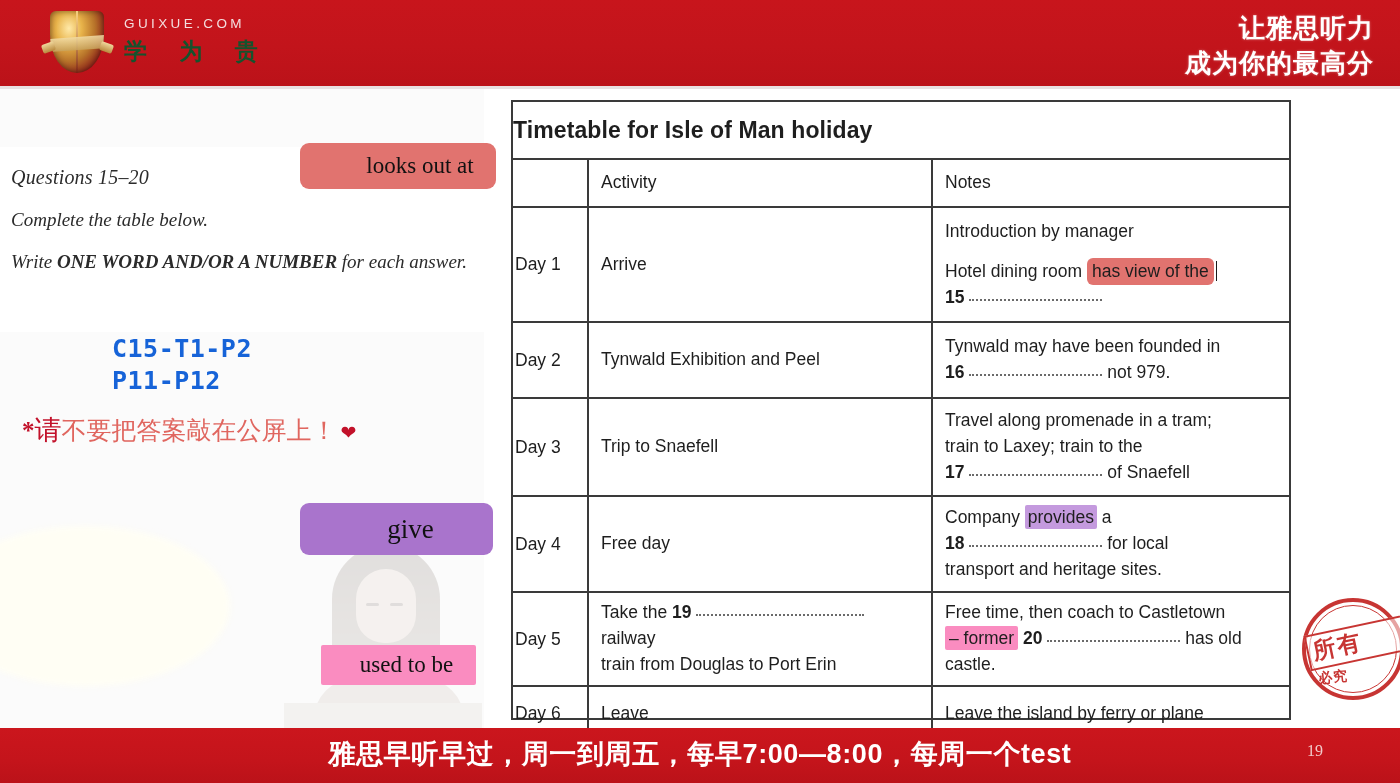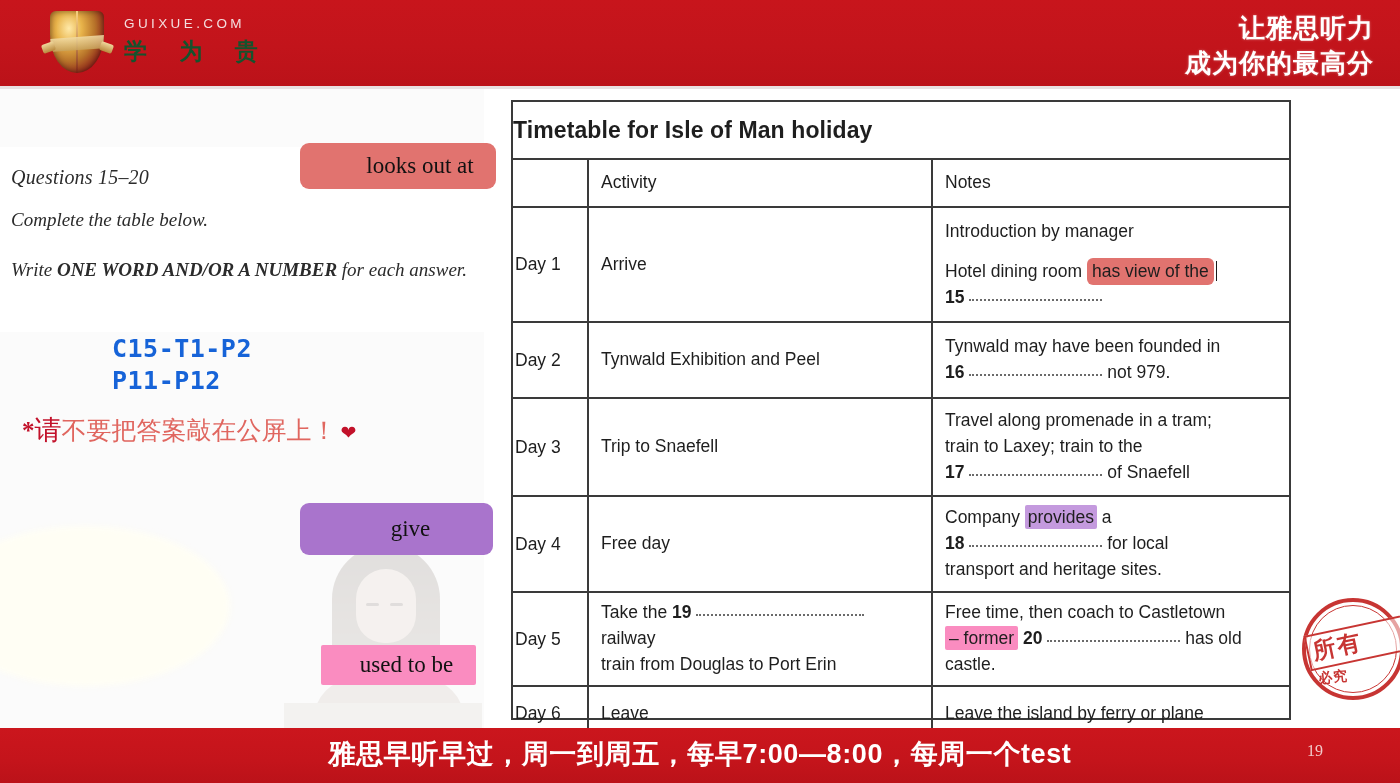--- a/index.html
+++ b/index.html
@@ -204,21 +204,20 @@
     color: #2b2b2b;
   }
   .q-write {
     position: absolute;
     left: 11px; top: 251px;
     font-family: "Liberation Serif", serif;
     font-style: italic;
     font-size: 19px;
     color: #2b2b2b;
     white-space: nowrap;
-    margin-top: 8px;
   }
   .q-write b { font-weight: 700; }
 
   .code-block {
     position: absolute;
     left: 112px; top: 333px;
     color: #1663d8;
     font-family: "DejaVu Sans Mono", monospace;
     font-weight: 700;
     font-size: 25px;
@@ -254,21 +253,21 @@
     background: #e1736f;
     border-radius: 9px;
     font-size: 23px;
     padding-left: 44px;
   }
   .chip-give {
     left: 300px; top: 503px;
     width: 193px; height: 52px;
     background: #a974cc;
     border-radius: 9px;
-    font-size: 23px;
+    font-size: 27px;
     padding-left: 28px;
   }
   .chip-used {
     left: 321px; top: 645px;
     width: 155px; height: 40px;
     background: #fa8cc0;
     border-radius: 2px;
     font-size: 23px;
     padding-left: 16px;
   }

